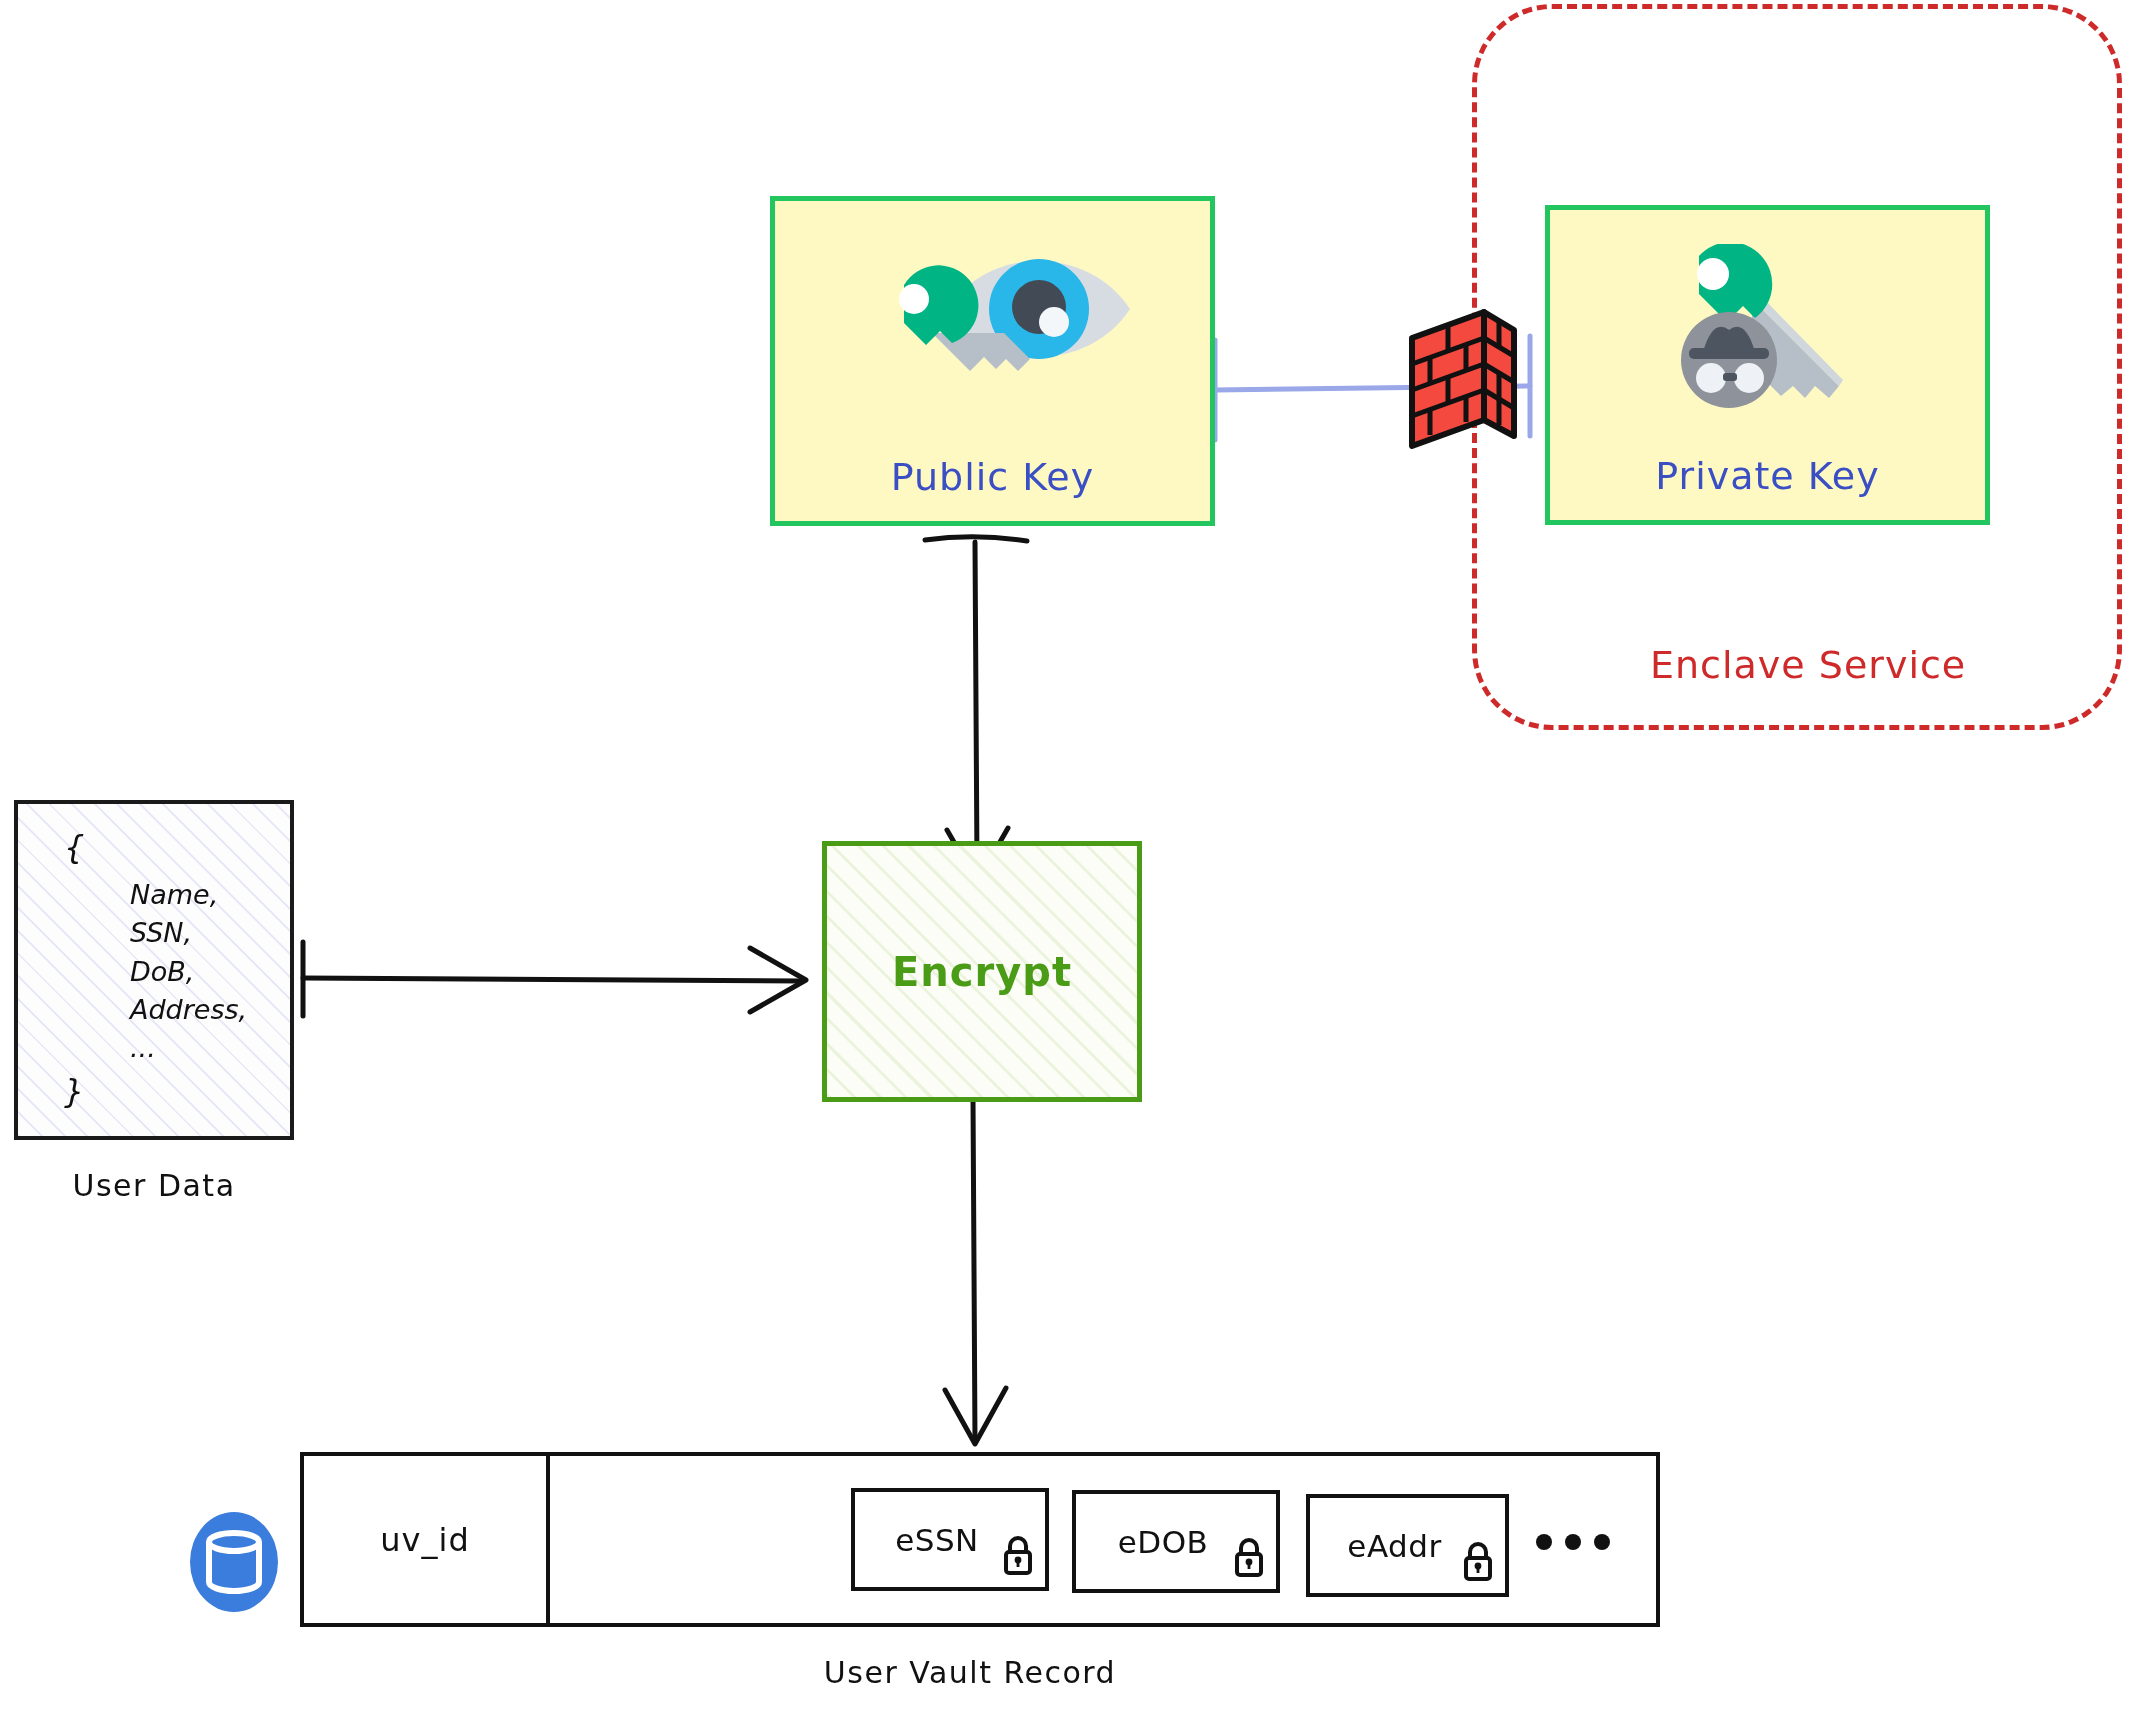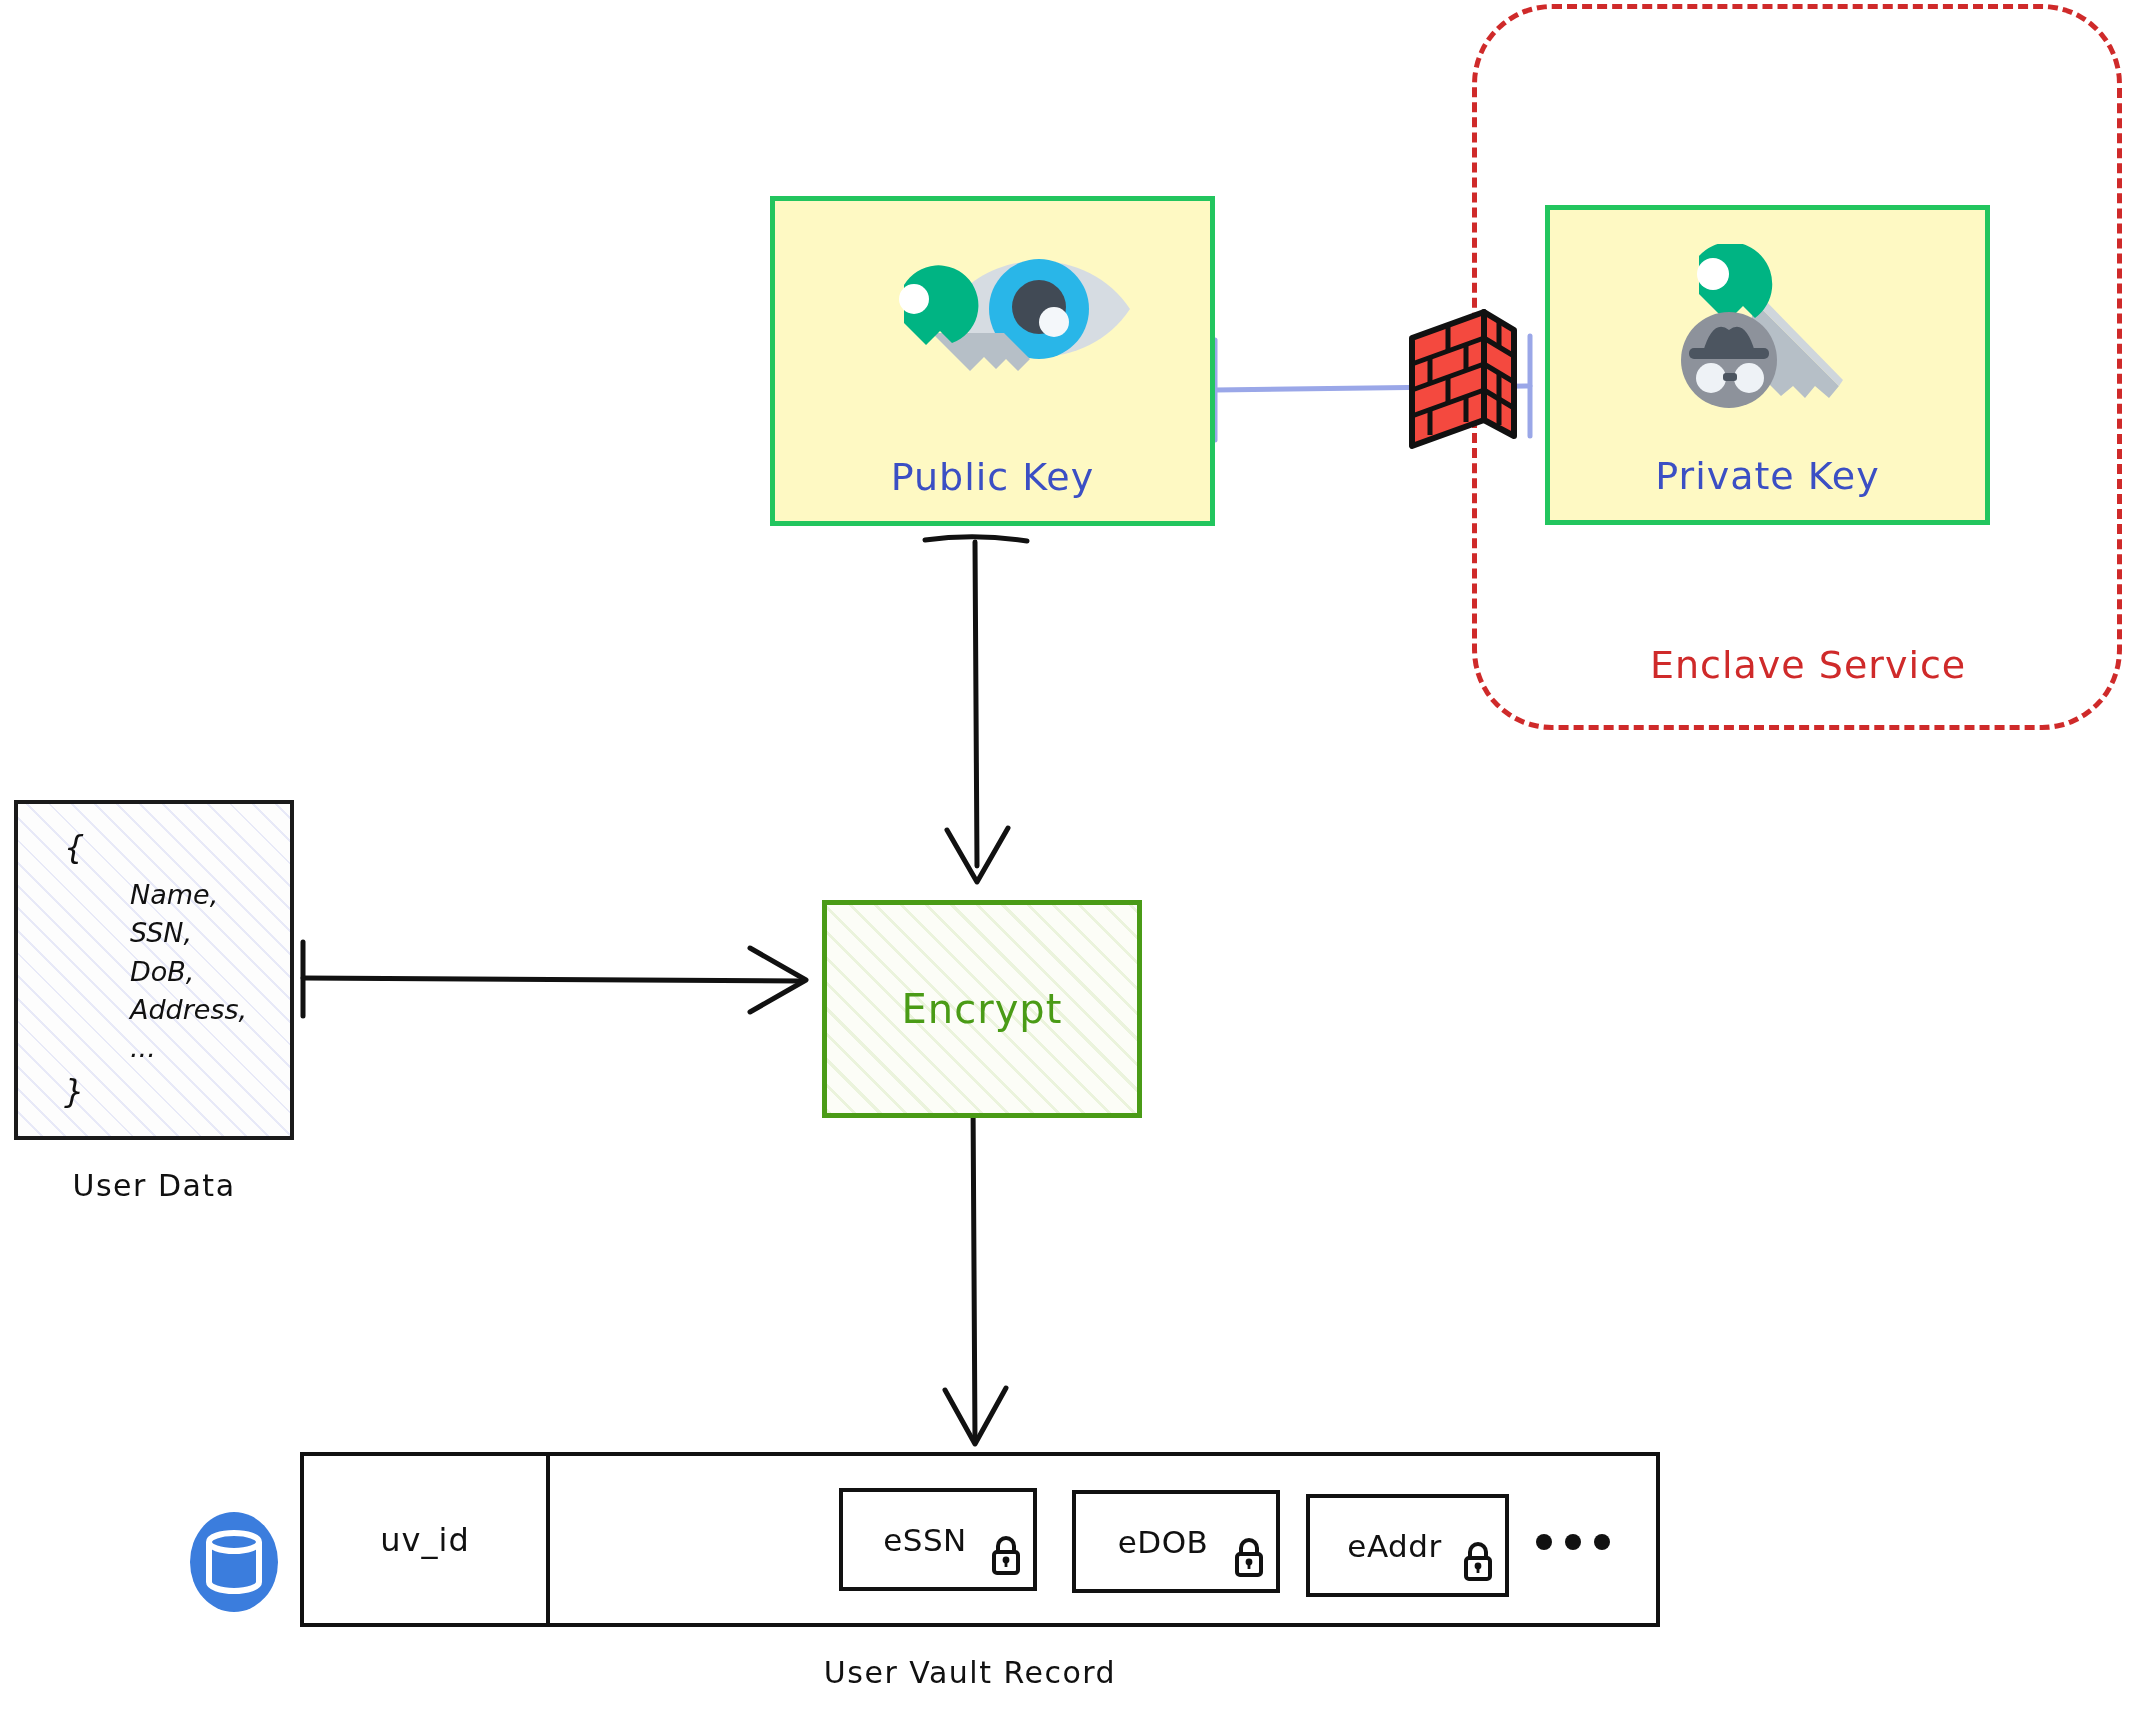--- a/index.html
+++ b/index.html
@@ -202,42 +202,42 @@
       <div>Name,</div>
       <div>SSN,</div>
       <div>DoB,</div>
       <div>Address,</div>
       <div>...</div>
     </div>
     <div class="ud-brace" style="left:46px;top:268px;">}</div>
   </div>
   <div class="caption-black" style="left:14px;top:1168px;width:280px;">User Data</div>
 
-  <div class="abs encrypt" style="left:822px;top:900px;width:320px;height:218px;">
+  <div class="abs encrypt" style="left:822px;top:841px;width:320px;height:261px;font-weight:bold;">
     <span>Encrypt</span>
   </div>
 
   <div class="dbicon" style="left:190px;top:1512px;">
     <svg width="88" height="100" viewBox="0 0 88 100">
       <ellipse cx="44" cy="50" rx="44" ry="50" fill="#3b7ddd"></ellipse>
       <g fill="none" stroke="#ffffff" stroke-width="6" stroke-linejoin="round">
         <ellipse cx="44" cy="30" rx="25" ry="9"></ellipse>
         <path d="M19 30 L19 70 A 25 9 0 0 0 69 70 L 69 30"></path>
       </g>
     </svg>
   </div>
 
   <div class="abs vault" style="left:300px;top:1452px;width:1360px;height:175px;">
 
     <div class="vault-cell" style="left:0;width:242px;">
       <span>uv_id</span>
     </div>
 
 
-    <div class="efield" style="left:535px;top:32px;width:190px;height:95px;">
+    <div class="efield" style="left:547px;top:32px;width:190px;height:95px;">
       <div class="lbl">eSSN</div>
       <div class="lock">
         <svg width="34" height="40" viewBox="0 0 34 40">
           <path d="M9 18 L9 11 A 8 8 0 0 1 25 11 L 25 18" fill="none" stroke="#111" stroke-width="4"></path>
           <rect x="5" y="17" width="24" height="21" rx="3" fill="#fff" stroke="#111" stroke-width="4"></rect>
           <circle cx="17" cy="25" r="3.4" fill="#111"></circle>
           <rect x="15.6" y="25" width="2.8" height="7" fill="#111"></rect>
         </svg>
       </div>
     </div>

